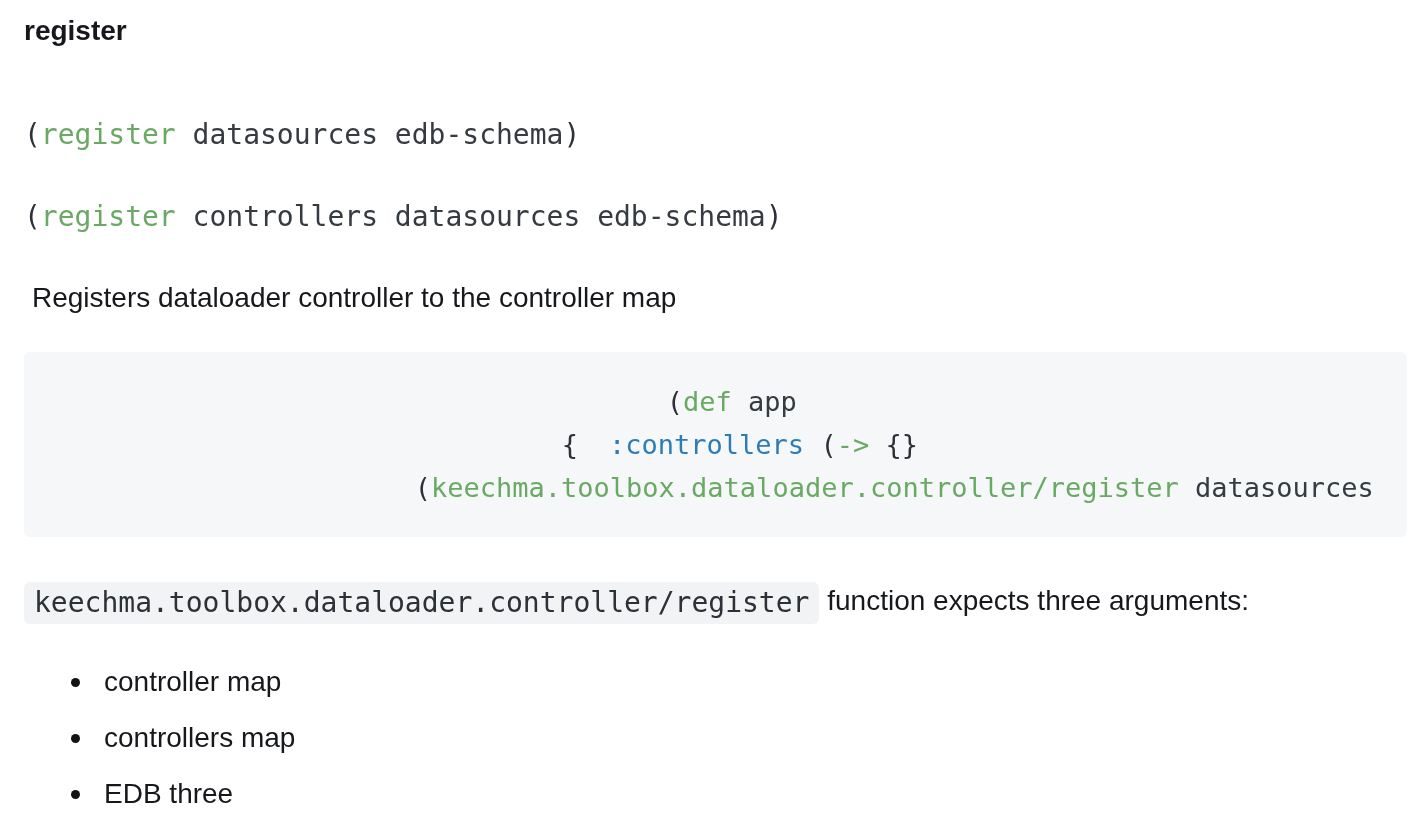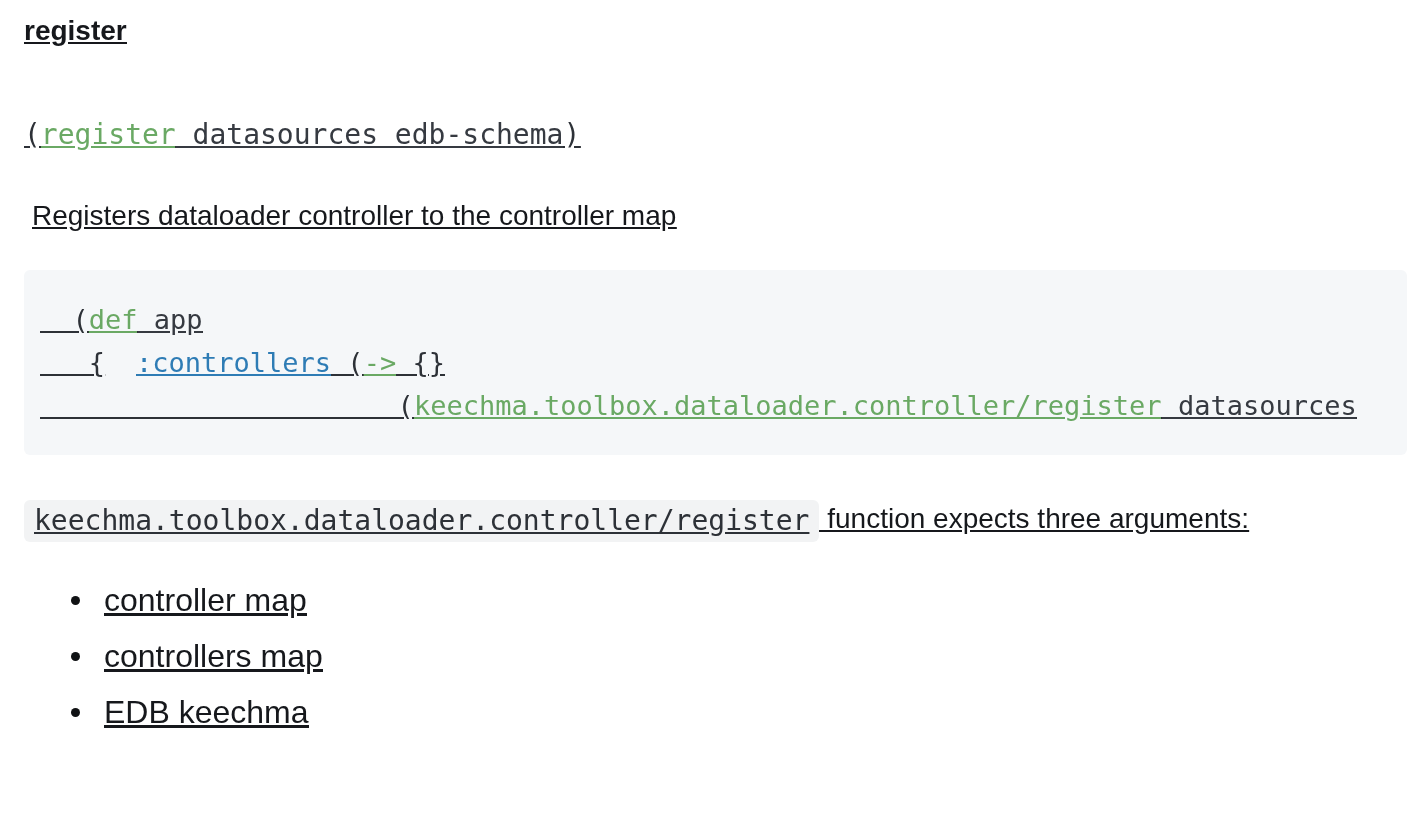--- a/index.html
+++ b/index.html
@@ -4,42 +4,42 @@
 <style>
   :root{
     --green:#6aa964;
     --blue:#2e7cb5;
     --punct:#2d3137;
     --plain:#363a41;
     --text:#16181c;
     --block-bg:#f5f7f9;
     --inline-bg:#f2f3f4;
   }
-  *{box-sizing:border-box;text-decoration:underline;}
+  *{box-sizing:border-box;}
   html,body{margin:0;padding:0;}
   body{
     width:1428px;height:828px;overflow:hidden;background:#ffffff;
     font-family:"Liberation Sans", sans-serif;color:var(--text);
   }
   .doc{padding:0 21px 0 24px;}
   .doc-heading{
     margin:14px 0 0 0;font-size:28px;line-height:34px;font-weight:700;color:var(--text);
   }
   .usage-line{
     margin:0;font-family:"DejaVu Sans Mono", monospace;font-size:28px;line-height:40px;
     white-space:pre;color:var(--plain);
   }
   .usage-line.first{margin-top:67px;}
   .usage-line.second{margin-top:42px;}
   .description{
     margin:44px 0 0 8px;font-size:28px;line-height:34px;color:var(--text);
   }
   pre.code-block{
     margin:37px 0 0 0;background:var(--block-bg);border-radius:6px;
-    padding:28px 16px;overflow:hidden;
+    padding:28px 16px;overflow:hidden;text-align:center;
   }
   pre.code-block code{
     display:block;font-family:"DejaVu Sans Mono", monospace;font-size:27px;line-height:43px;
     white-space:pre;color:var(--plain);
   }
   .tok-green{color:var(--green);}
   .tok-blue{color:var(--blue);margin-left:31px;}
   .tok-punct{color:var(--punct);}
   .tok-plain{color:var(--plain);}
   .arguments-intro{
@@ -47,43 +47,44 @@
   }
   .inline-code{
     display:inline-block;background:var(--inline-bg);border-radius:6px;
     font-family:"DejaVu Sans Mono", monospace;font-size:28px;line-height:32px;
     padding:5px 10px;color:var(--punct);vertical-align:middle;
   }
   ul.arguments-list{
     list-style:none;margin:41px 0 0 0;padding:0;
   }
   ul.arguments-list li{
-    position:relative;padding-left:80px;font-size:32px;line-height:34px;
+    position:relative;padding-left:80px;font-size:28px;line-height:34px;
     margin-bottom:22px;color:var(--text);
   }
   ul.arguments-list li .bullet{
     position:absolute;left:47px;top:13px;width:9px;height:9px;border-radius:50%;
     background:#101214;
   }
 </style>
 </head>
 <body>
 
 <div class="doc">
 
   <h4 class="doc-heading">register</h4>
 
   <div class="usage-line first"><span class="tok-punct">(</span><span class="tok-green">register</span><span class="tok-plain"> datasources edb-schema</span><span class="tok-punct">)</span></div>
 
+  <div class="usage-line second"><span class="tok-punct">(</span><span class="tok-green">register</span><span class="tok-plain"> controllers datasources edb-schema</span><span class="tok-punct">)</span></div>
 
   <p class="description">Registers dataloader controller to the controller map</p>
 
   <pre class="code-block"><code><span class="tok-punct">  (</span><span class="tok-green">def</span><span class="tok-plain"> app</span></code><code><span class="tok-punct">   {</span><span class="tok-blue">:controllers</span><span class="tok-punct"> (</span><span class="tok-green">-&gt;</span><span class="tok-punct"> {}</span></code><code><span class="tok-punct">                      (</span><span class="tok-green">keechma.toolbox.dataloader.controller/register</span><span class="tok-plain"> datasources</span></code></pre>
 
   <p class="arguments-intro"><span class="inline-code">keechma.toolbox.dataloader.controller/register</span><span> function expects three arguments:</span></p>
 
   <ul class="arguments-list">
     <li><span class="bullet"></span><span>controller map</span></li>
     <li><span class="bullet"></span><span>controllers map</span></li>
-    <li><span class="bullet"></span><span>EDB keechma</span></li>
+    <li><span class="bullet"></span><span>EDB three</span></li>
   </ul>
 
 </div>
 
 </body></html>

